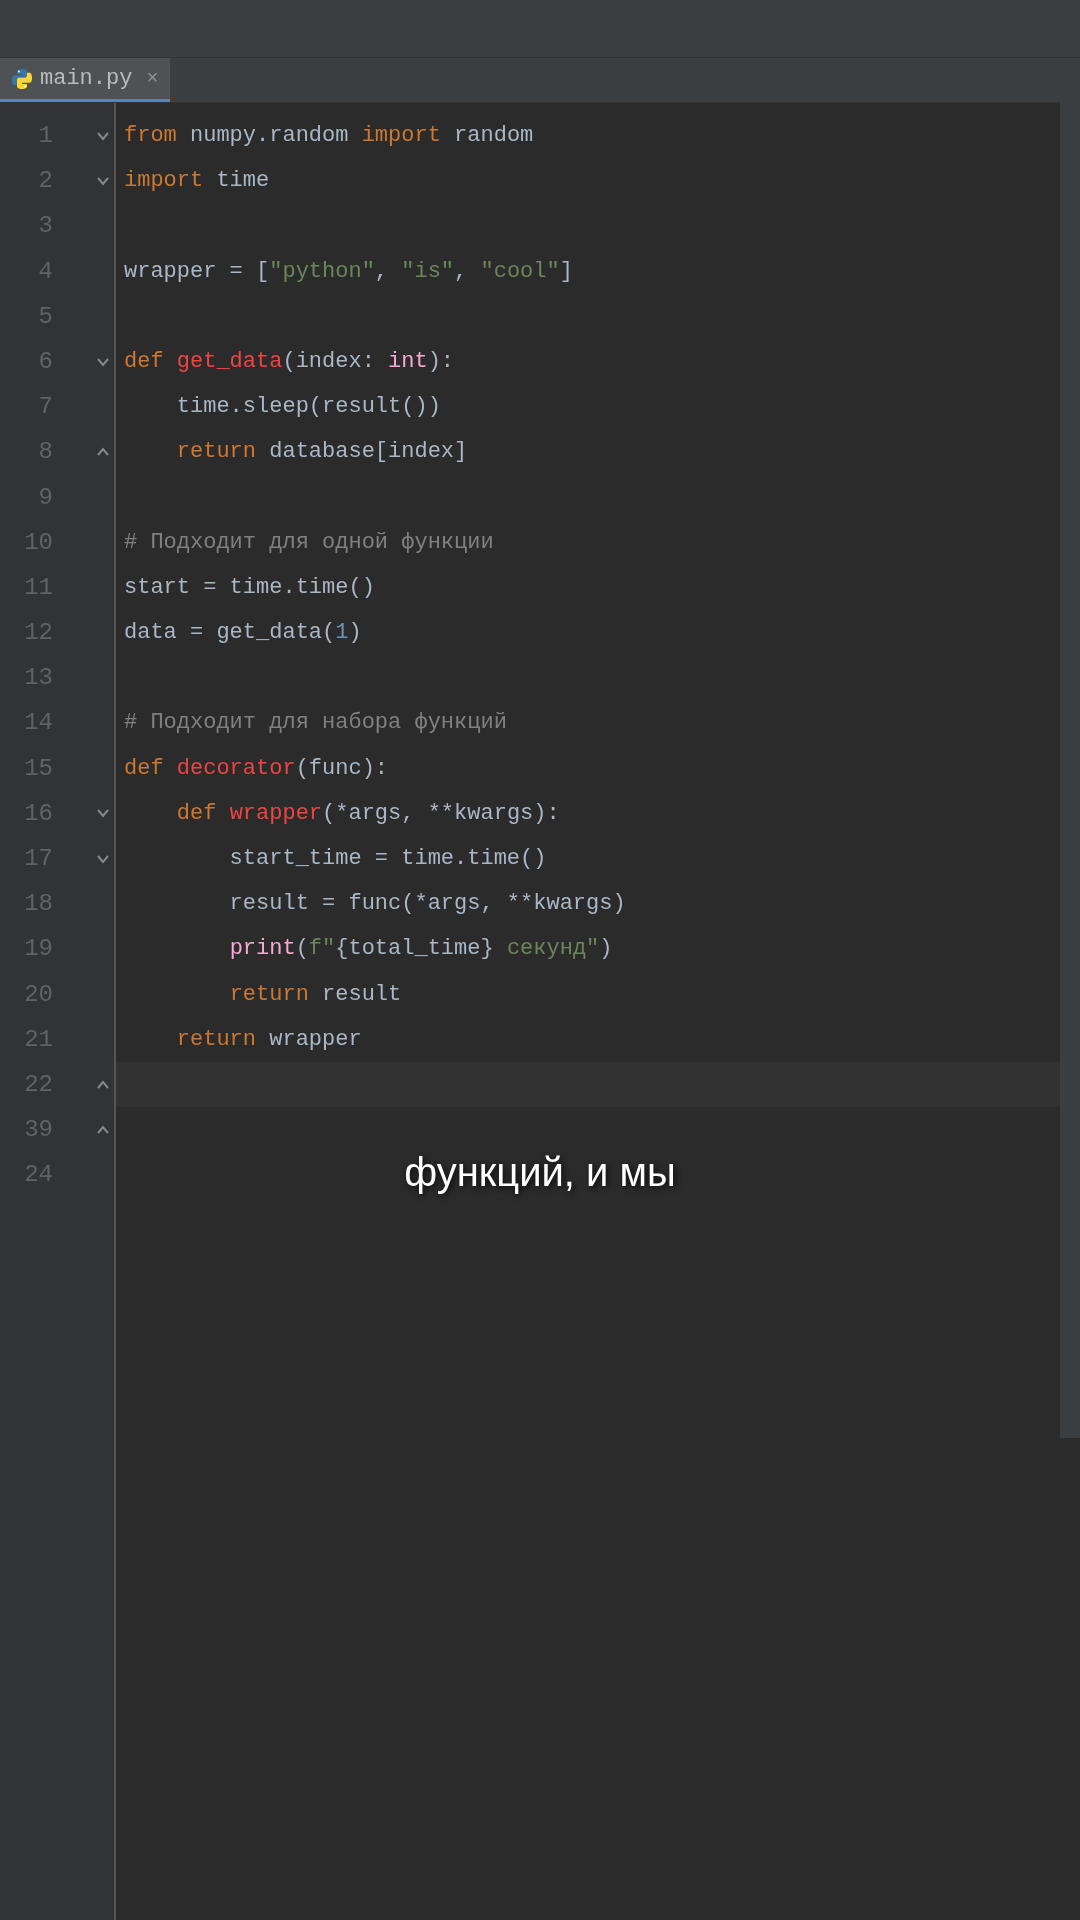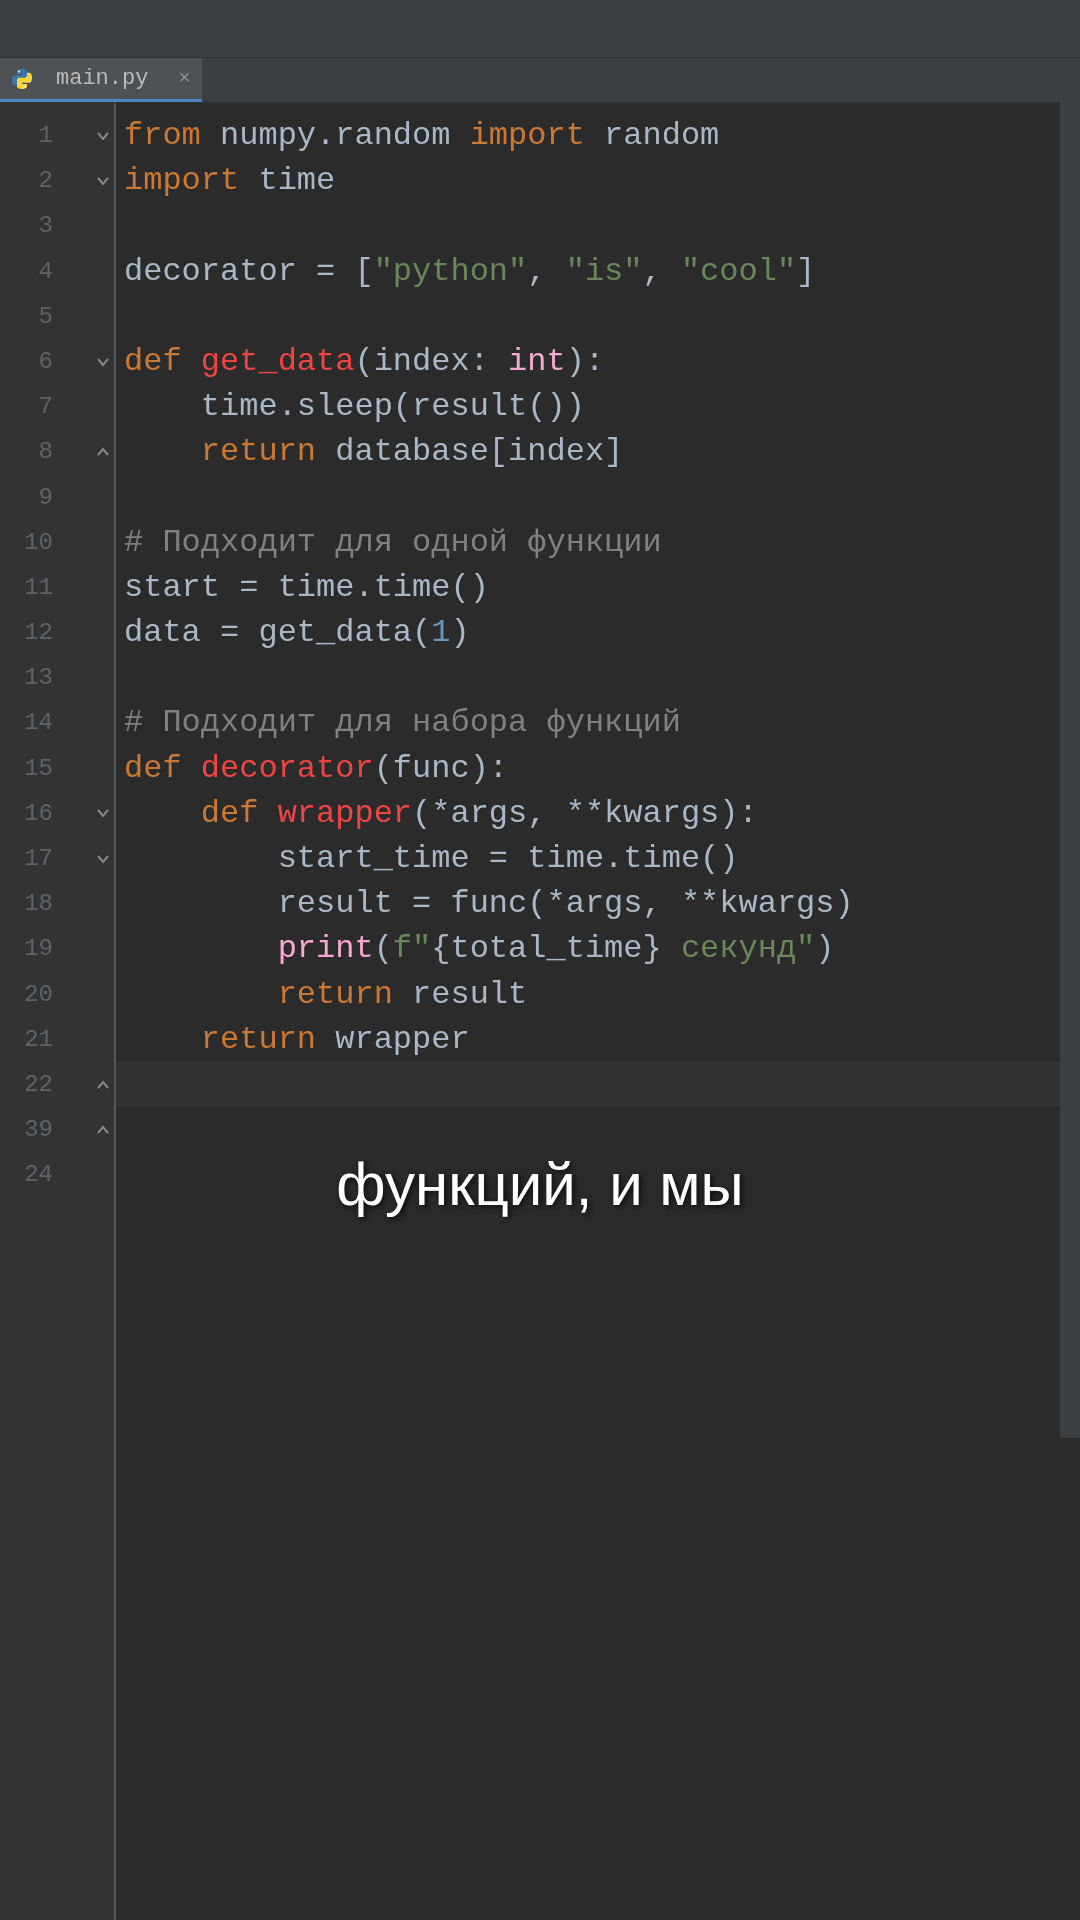--- a/index.html
+++ b/index.html
@@ -17,21 +17,21 @@
   border-bottom: 1px solid #323232;
 }
 .tab-row {
   display: flex;
   background: #3c3f41;
   border-bottom: 1px solid #323232;
 }
 .tab {
   display: flex;
   align-items: center;
-  gap: 24px;
+  gap: 8px;
   padding: 8px 12px;
   background: #4e5254;
   border-bottom: 3px solid #4a88c7;
   font-size: 22px;
   color: #bbbbbb;
 }
 .tab .file-icon {
   width: 20px;
   height: 20px;
 }
@@ -74,21 +74,21 @@
 .fold svg { display: block; }
 .code-area {
   flex: 1;
   padding-top: 10px;
   padding-left: 8px;
   position: relative;
 }
 .line {
   height: 45.2px;
   line-height: 45.2px;
-  font-size: 32px;
+  font-size: 22px;
   white-space: pre;
   color: #a9b7c6;
 }
 .line.hl {
   background: #323232;
   margin-left: -8px;
   padding-left: 8px;
   width: calc(100% + 8px);
 }
 .kw { color: #cc7832; }
@@ -106,21 +106,21 @@
   height: 1340px;
   background: #3c3f41;
 }
 .caption {
   position: absolute;
   left: 0;
   right: 0;
   top: 1150px;
   text-align: center;
   font-family: -apple-system, 'Helvetica Neue', Arial, sans-serif;
-  font-size: 60px;
+  font-size: 40px;
   font-weight: 500;
   color: #ffffff;
   text-shadow: 2px 2px 6px rgba(0,0,0,0.8);
 }
 .left-margin {
   width: 6px;
   background: #313335;
 }
 </style>
 </head>
@@ -226,21 +226,21 @@
         <svg width="14" height="14">
           <path d="M2 10 L7 4 L12 10" stroke="#888" stroke-width="2" fill="none"></path>
         </svg>
       </div>
       <div class="fold"></div>
     </div>
   <div class="code-area" id="codearea">
       <div class="line"><span class="kw">from </span><span class="id">numpy.random </span><span class="kw">import </span><span class="id">random</span></div>
       <div class="line"><span class="kw">import </span><span class="id">time</span></div>
       <div class="line"><span class="id"></span></div>
-      <div class="line"><span class="id">decorator = [</span><span class="str">"python"</span><span class="id">, </span><span class="str">"is"</span><span class="id">, </span><span class="str">"cool"</span><span class="id">]</span></div>
+      <div class="line"><span class="id">wrapper = [</span><span class="str">"python"</span><span class="id">, </span><span class="str">"is"</span><span class="id">, </span><span class="str">"cool"</span><span class="id">]</span></div>
       <div class="line"><span class="id"></span></div>
       <div class="line"><span class="kw">def </span><span class="fn">get_data</span><span class="id">(index: </span><span class="builtin">int</span><span class="id">):</span></div>
       <div class="line"><span class="id">    time.sleep(result())</span></div>
       <div class="line"><span class="id">    </span><span class="kw">return </span><span class="id">database[index]</span></div>
       <div class="line"><span class="id"></span></div>
       <div class="line"><span class="com"># Подходит для одной функции</span></div>
       <div class="line"><span class="id">start = time.time()</span></div>
       <div class="line"><span class="id">data = get_data(</span><span class="num">1</span><span class="id">)</span></div>
       <div class="line"><span class="id"></span></div>
       <div class="line"><span class="com"># Подходит для набора функций</span></div>

